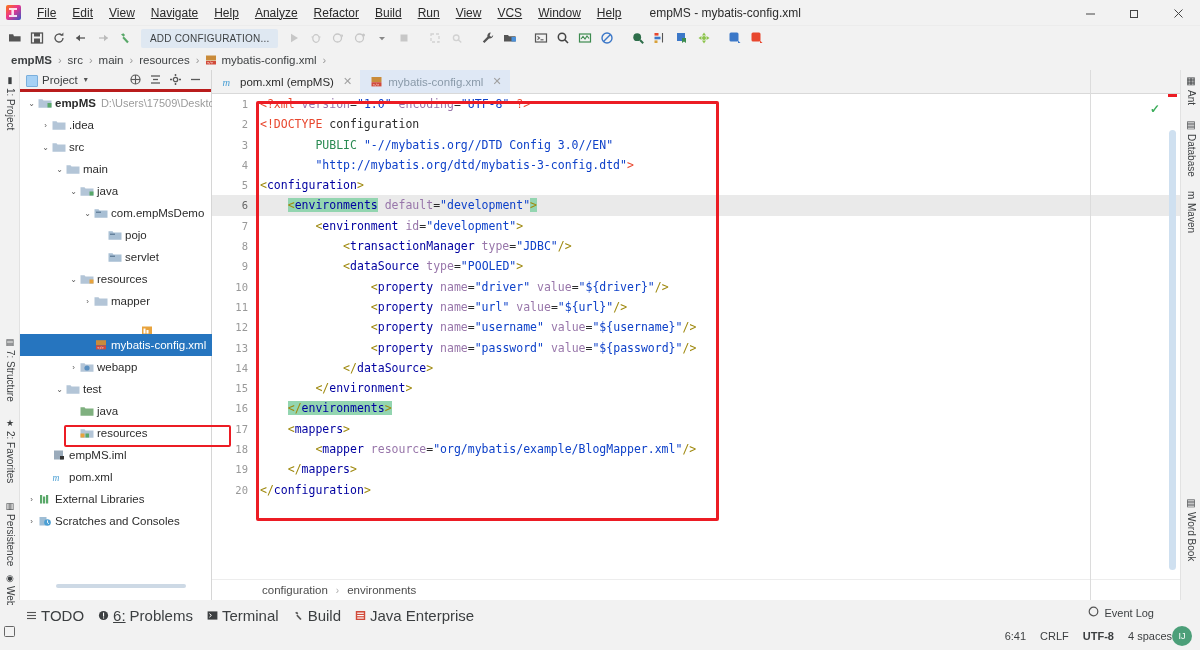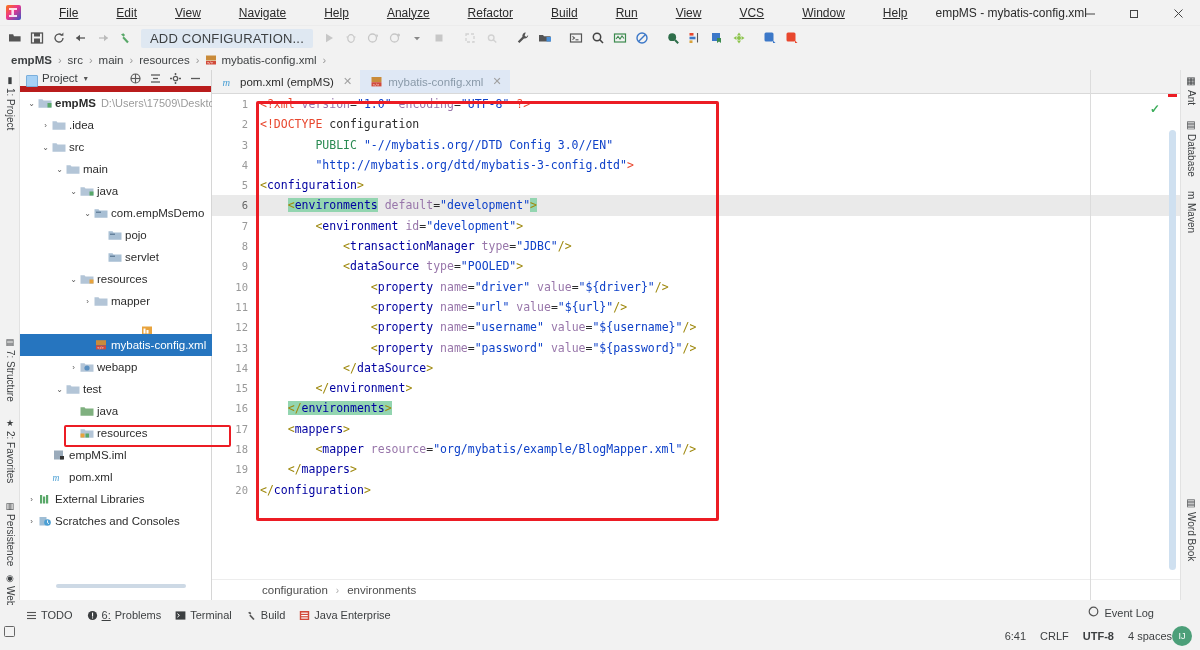--- a/index.html
+++ b/index.html
@@ -28,21 +28,21 @@
   .ij-logo::after {
     content: ""; position: absolute; left: 3px; top: 3px; width: 8px; height: 9px;
     background: #fff; opacity: .85;
     clip-path: polygon(0 0,100% 0,100% 22%,62% 22%,62% 78%,100% 78%,100% 100%,0 100%,0 78%,30% 78%,30% 22%,0 22%);
   }
   .menu { display: flex; align-items: center; gap: 0px; }
   .menu-item {
     padding: 3px 8px; font-size: 12px; color: #2b2b2b; cursor: default;
     white-space: nowrap;
   }
-  .menu-item .mn { text-decoration: underline; margin-left: 22px; }
+  .menu-item .mn { text-decoration: underline; }
   .win-title {
     margin-left: 20px; font-size: 12px; color: #2b2b2b; white-space: nowrap;
   }
   .win-ctrls {
     position: absolute; right: 0; top: 0; height: 26px; display: flex;
   }
   .win-btn {
     width: 44px; height: 26px; display: flex; align-items: center; justify-content: center;
     color: #444; font-size: 12px;
   }
@@ -52,21 +52,21 @@
     position: absolute; left: 0; top: 26px; width: 1200px; height: 24px;
     display: flex; align-items: center; gap: 2px; padding-left: 5px;
     background: #f2f2f2;
   }
   .tb {
     width: 20px; height: 20px; display: flex; align-items: center; justify-content: center;
     border-radius: 3px; flex: 0 0 auto;
   }
   .tb svg { display: block; }
   .addcfg {
-    height: 19px; background: #dfe8f2; color: #3c3f41; font-size: 13px;
+    height: 19px; background: #dfe8f2; color: #3c3f41; font-size: 10px;
     display: flex; align-items: center; padding: 0 9px; border-radius: 2px;
     margin: 0 4px; letter-spacing: .2px; white-space: nowrap;
   }
   .tb-sep { width: 7px; }
 
   
   .navbar {
     position: absolute; left: 0; top: 50px; width: 1200px; height: 20px;
     display: flex; align-items: center; padding-left: 8px; gap: 0;
     background: #f2f2f2; font-size: 11.5px; color: #3c3f41;
@@ -88,21 +88,21 @@
   }
   .vtab .vico { font-size: 9px; }
 
   
   .project-panel {
     position: absolute; left: 20px; top: 70px; width: 192px; height: 530px;
     background: #fff; border-right: 1px solid #d6d6d6;
   }
   .pp-header {
     height: 22px; background: #f2f2f2; display: flex; align-items: center;
-    padding: 0 4px; gap: 4px; border-bottom: 6px solid #b91c1c;
+    padding: 0 4px; gap: 4px; border-bottom: 3px solid #b91c1c;
   }
   .pp-title { font-size: 11.5px; color: #3c3f41; margin-left: 18px; }
   .pp-sqr {
     position: absolute; left: 6px; top: 5px; width: 12px; height: 12px;
     background: #a6d1f5; border: 1px solid #7aafdc; border-radius: 1px;
   }
   .pp-caret { font-size: 8px; color: #555; margin-left: 2px; }
   .pp-actions { margin-left: auto; display: flex; align-items: center; gap: 7px; padding-right: 5px; }
   .pp-act { width: 13px; height: 13px; color: #5a5a5a; display: flex; align-items: center; justify-content: center; }
 
@@ -209,21 +209,21 @@
     position: absolute; left: 0; width: 20px;
     writing-mode: vertical-rl; text-orientation: mixed;
     font-size: 10px; color: #3c3f41; white-space: nowrap;
     display: flex; align-items: center; gap: 4px; padding: 3px 0;
   }
 
   
   .bottombar {
     position: absolute; left: 0; top: 605px; width: 1200px; height: 20px;
     display: flex; align-items: center; gap: 14px; padding-left: 26px;
-    font-size: 11px; color: #3c3f41; background: #f2f2f2;
+    font-size: 15px; color: #3c3f41; background: #f2f2f2;
   }
   .bb { display: flex; align-items: center; gap: 4px; }
   .bb .bico { font-size: 10px; display: flex; align-items: center; }
   .u { text-decoration: underline; }
   .eventlog {
     position: absolute; right: 46px; top: 606px; display: flex; align-items: center; gap: 5px;
     font-size: 11px; color: #3c3f41;
   }
 
   

